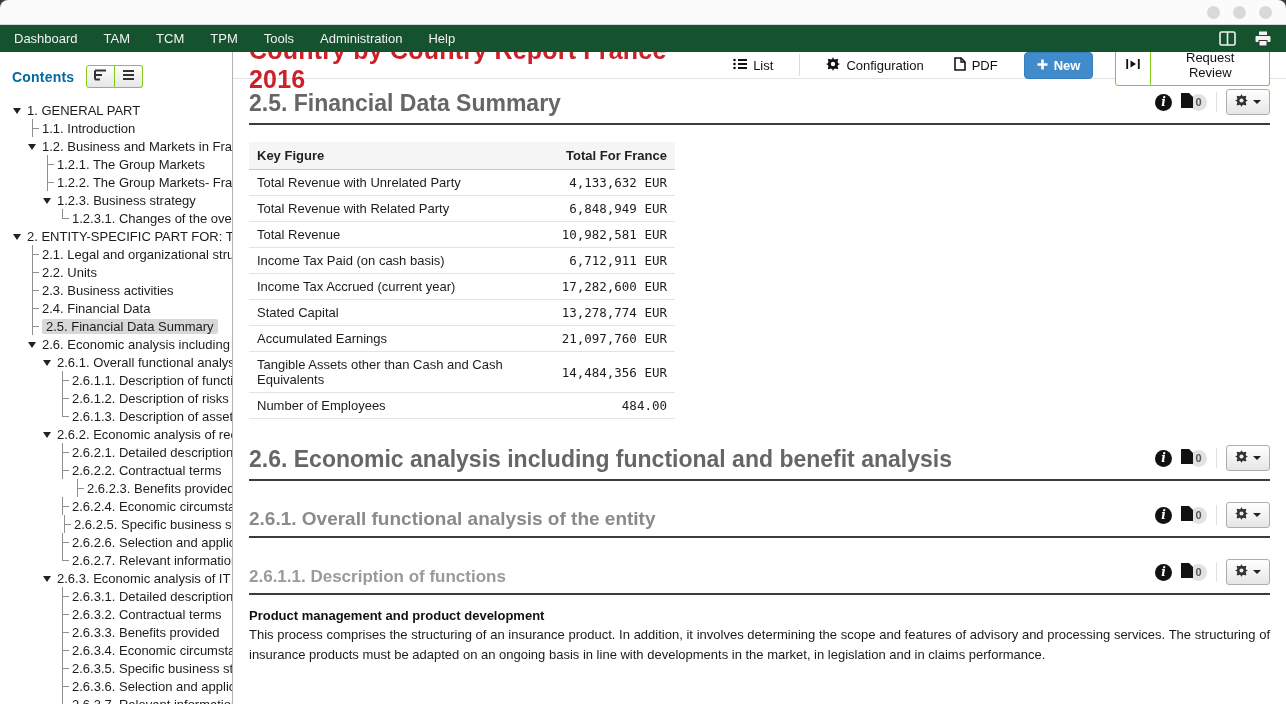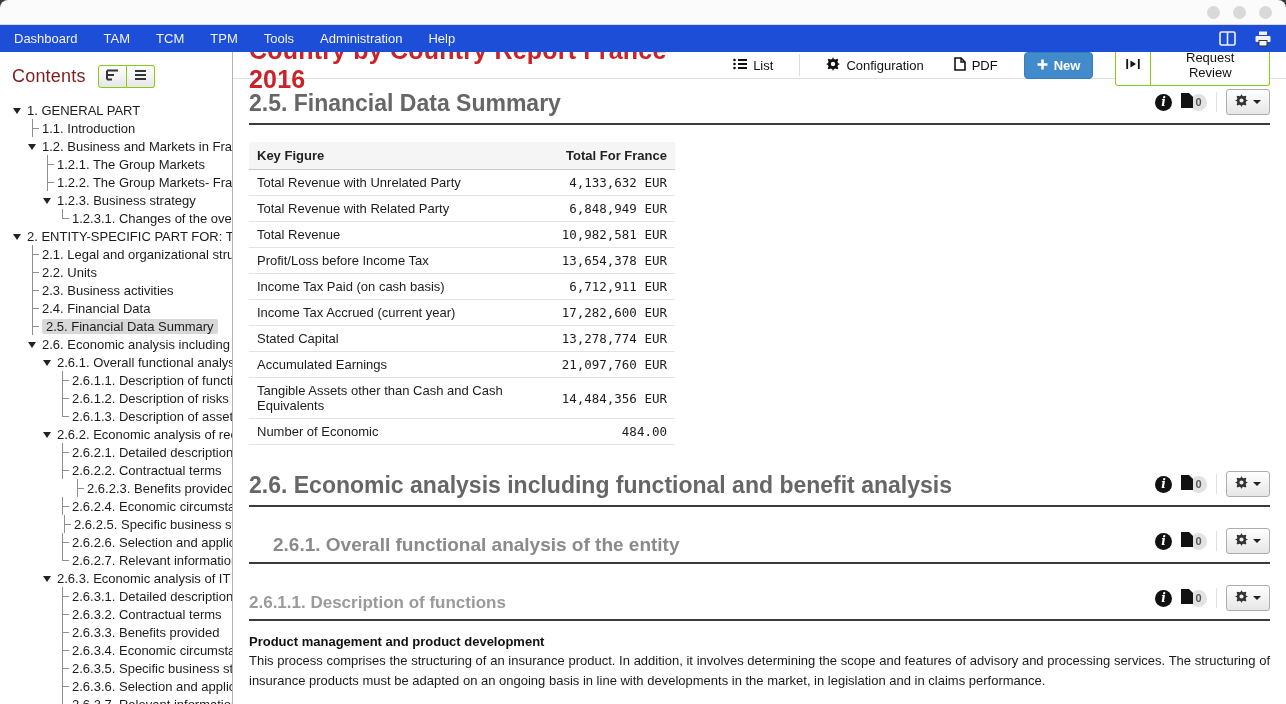--- a/index.html
+++ b/index.html
@@ -7,33 +7,33 @@
     font-family:"Liberation Sans", sans-serif; }
   .window { width:1286px; height:704px; position:relative; }
 
   
   .chrome { height:25px; background:#fbfbfb; border-radius:8px 8px 0 0;
     border-bottom:1px solid #d8d8d8; display:flex; justify-content:flex-end; align-items:center;
     padding-right:14px; }
   .dot { width:13px; height:13px; border-radius:50%; background:#d9d9d9; margin-left:13px; }
 
   
-  .navbar { height:27px; background:#1d4ed8; display:flex; align-items:center;
+  .navbar { height:27px; background:#14532d; display:flex; align-items:center;
     justify-content:space-between; padding:0 14px; }
   .nav-items { display:flex; align-items:center; height:100%; }
   .nav-item { color:#f2f2f2; font-size:13px; padding:0 13px; line-height:27px; cursor:pointer; text-decoration:none; }
   .nav-item:first-child { padding-left:0; }
   .nav-icons { display:flex; align-items:center; gap:18px; }
   .nav-icons svg { display:block; }
 
   
   .app { display:flex; height:652px; background:#ffffff; }
   .sidebar { width:233px; flex:none; border-right:1px solid #b3b3b3; overflow:hidden; background:#fff; }
   .sidebar-head { display:flex; align-items:center; gap:12px; padding:13px 12px 9px 12px; }
-  .sidebar-title { font-size:18px; font-weight:normal; color:#7f1d1d; letter-spacing:.2px; }
+  .sidebar-title { font-size:14px; font-weight:bold; color:#0369a1; letter-spacing:.2px; }
   .btn-group { display:inline-flex; }
   .btn-group button { background:linear-gradient(#ffffff,#e6e6e6); border:1px solid #84cc16;
     padding:3px 7px; cursor:pointer; display:flex; align-items:center; }
   .btn-group button:first-child { border-radius:3px 0 0 3px; }
   .btn-group button:last-child { border-radius:0 3px 3px 0; border-left:none; }
 
   
   .tree { padding:4px 0 0 0; }
   .trow { display:flex; align-items:center; height:18px; gap:3px; overflow:hidden;
     white-space:nowrap; cursor:pointer; }
@@ -63,21 +63,21 @@
   .rr-group button.lbl { font-weight:normal; padding:5px 12px; }
 
   .content { padding:6px 16px 0 16px; overflow:hidden; }
 
   
   .sec { display:flex; align-items:flex-end; justify-content:space-between;
     border-bottom:2px solid #3c3c3c; padding-bottom:6px; }
   .sec h2 { font-weight:bold; }
   .sec-25 { margin-top:4px; } .sec-25 h2 { font-size:23px; color:#666; }
   .sec-26 { margin-top:26px; } .sec-26 h2 { font-size:23px; color:#666; }
-  .sec-261 { margin-top:21px; } .sec-261 h2 { font-size:19px; color:#8a8a8a;margin-left:24px; }
+  .sec-261 { margin-top:21px; } .sec-261 h2 { font-size:19px; color:#8a8a8a; }
   .sec-2611 { margin-top:21px; } .sec-2611 h2 { font-size:17px; color:#9a9a9a; }
   .sec-icons { display:flex; align-items:center; gap:9px; padding-bottom:2px; }
   .info-icon { width:17px; height:17px; border-radius:50%; background:#111; color:#fff;
     font-family:"DejaVu Serif", serif; font-style:italic; font-weight:bold; font-size:12px;
     display:flex; align-items:center; justify-content:center; cursor:pointer; }
   .file-badge { display:flex; align-items:center; cursor:pointer; }
   .file-badge svg { margin-right:-3px; position:relative; z-index:1; }
   .badge { width:17px; height:17px; border-radius:50%; background:#e2e2e2; color:#555;
     font-size:11px; font-weight:bold; display:flex; align-items:center; justify-content:center; }
   .sec-sep { width:1px; height:20px; background:#e0e0e0; }
@@ -391,45 +391,41 @@
               </tr>
               <tr>
                 <td>Total Revenue with Related Party</td>
                 <td class="kval">6,848,949 EUR</td>
               </tr>
               <tr>
                 <td>Total Revenue</td>
                 <td class="kval">10,982,581 EUR</td>
               </tr>
               <tr>
-                <td>Profit/Loss before Income Tax</td>
-                <td class="kval">13,654,378 EUR</td>
-              </tr>
-              <tr>
                 <td>Income Tax Paid (on cash basis)</td>
                 <td class="kval">6,712,911 EUR</td>
               </tr>
               <tr>
                 <td>Income Tax Accrued (current year)</td>
                 <td class="kval">17,282,600 EUR</td>
               </tr>
               <tr>
                 <td>Stated Capital</td>
                 <td class="kval">13,278,774 EUR</td>
               </tr>
               <tr>
                 <td>Accumulated Earnings</td>
                 <td class="kval">21,097,760 EUR</td>
               </tr>
               <tr>
                 <td>Tangible Assets other than Cash and Cash Equivalents</td>
                 <td class="kval">14,484,356 EUR</td>
               </tr>
               <tr>
-                <td>Number of Economic</td>
+                <td>Number of Employees</td>
                 <td class="kval">484.00</td>
               </tr>
             </tbody>
         </table>
 
         <div class="sec sec-26">
           <h2>2.6. Economic analysis including functional and benefit analysis</h2>
           <div class="sec-icons">
             <span class="info-icon">i</span>
             <span class="file-badge">

